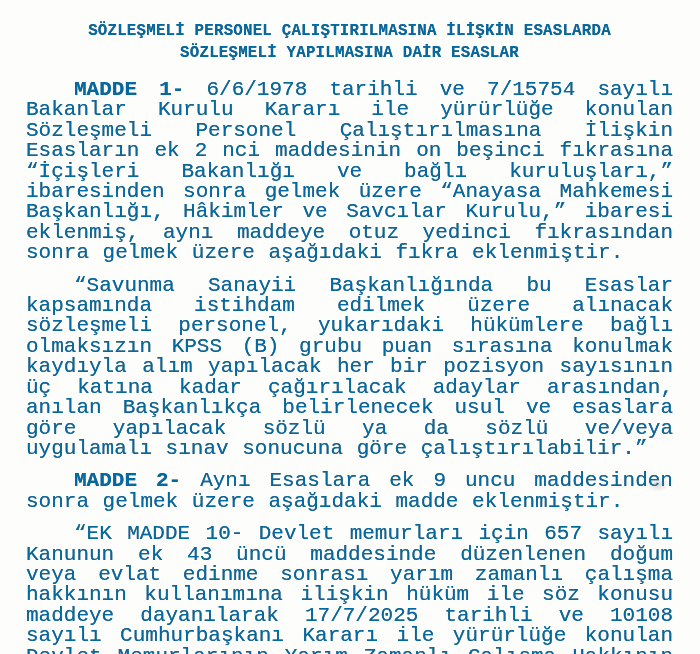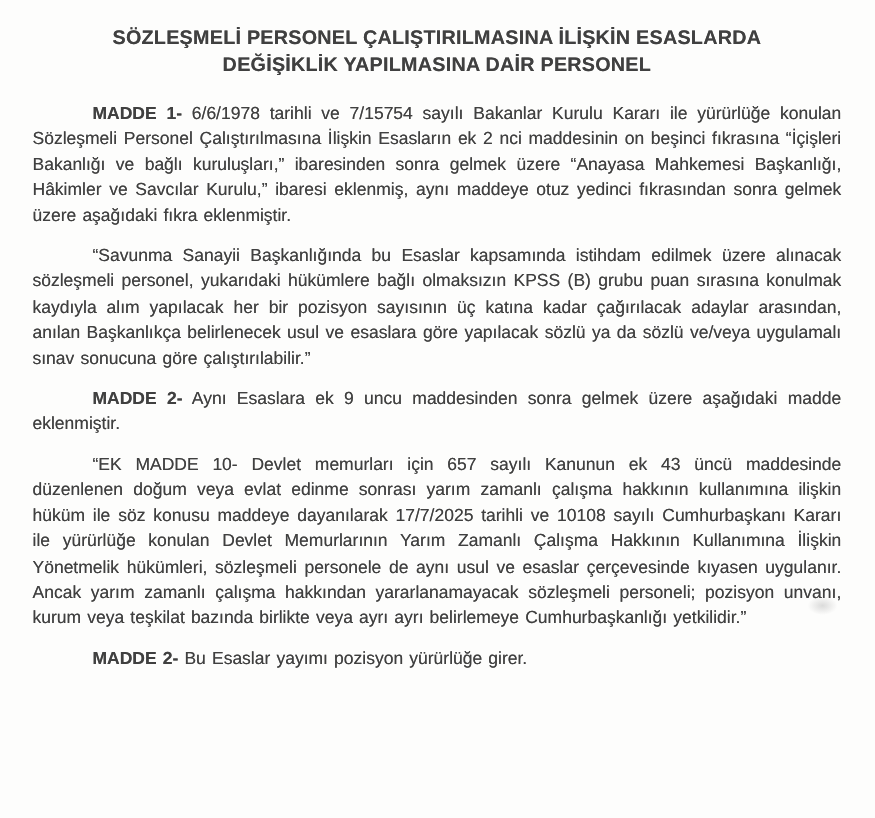--- a/index.html
+++ b/index.html
@@ -6,40 +6,40 @@
     margin: 0;
     padding: 0;
     background: #ffffff;
   }
   .page {
     position: relative;
     width: 700px;
     height: 654px;
     box-sizing: border-box;
     background: #fdfdfc;
-    color: #404040;
-    font-family: Liberation Sans, sans-serif;
+    color: #0369a1;
+    font-family: Liberation Mono, monospace;
     padding: 16px 27px 0 26px;
     overflow: hidden;
     text-shadow: 0 0 0.35px rgba(25,25,25,0.6);
   }
   .doc-title {
     margin: 4px 0 16px 0;
     text-align: center;
     font-size: 15.8px;
     font-weight: bold;
     line-height: 22px;
     letter-spacing: 0.2px;
   }
   .doc-title .title-line { display: block; }
   .para {
     margin: 0 0 12px 0;
     text-align: justify;
     text-indent: 48px;
-    font-size: 14px;
+    font-size: 21px;
     line-height: 20.4px;
     word-spacing: 1px;
   }
   .para .lead { font-weight: bold; }
   .para.last-gap { margin-bottom: 15px; }
   .scan-smudge {
     position: absolute;
     left: 646px;
     top: 477px;
     width: 24px;
@@ -48,21 +48,21 @@
     pointer-events: none;
   }
 </style>
 </head>
 <body>
 
 <div class="page">
 
   <h1 class="doc-title">
     <span class="title-line">SÖZLEŞMELİ PERSONEL ÇALIŞTIRILMASINA İLİŞKİN ESASLARDA</span>
-    <span class="title-line">DEĞİŞİKLİK YAPILMASINA DAİR PERSONEL</span>
+    <span class="title-line">SÖZLEŞMELİ YAPILMASINA DAİR ESASLAR</span>
   </h1>
 
   <p class="para"><span class="lead">MADDE 1-</span><span> 6/6/1978 tarihli ve 7/15754 sayılı Bakanlar Kurulu Kararı ile yürürlüğe konulan Sözleşmeli Personel Çalıştırılmasına İlişkin Esasların ek 2 nci maddesinin on beşinci fıkrasına “İçişleri Bakanlığı ve bağlı kuruluşları,” ibaresinden sonra gelmek üzere “Anayasa Mahkemesi Başkanlığı, Hâkimler ve Savcılar Kurulu,” ibaresi eklenmiş, aynı maddeye otuz yedinci fıkrasından sonra gelmek üzere aşağıdaki fıkra eklenmiştir.</span></p>
 
   <p class="para"><span>“Savunma Sanayii Başkanlığında bu Esaslar kapsamında istihdam edilmek üzere alınacak sözleşmeli personel, yukarıdaki hükümlere bağlı olmaksızın KPSS (B) grubu puan sırasına konulmak kaydıyla alım yapılacak her bir pozisyon sayısının üç katına kadar çağırılacak adaylar arasından, anılan Başkanlıkça belirlenecek usul ve esaslara göre yapılacak sözlü ya da sözlü ve/veya uygulamalı sınav sonucuna göre çalıştırılabilir.”</span></p>
 
   <p class="para"><span class="lead">MADDE 2-</span><span> Aynı Esaslara ek 9 uncu maddesinden sonra gelmek üzere aşağıdaki madde eklenmiştir.</span></p>
 
   <p class="para"><span>“EK MADDE 10- Devlet memurları için 657 sayılı Kanunun ek 43 üncü maddesinde düzenlenen doğum veya evlat edinme sonrası yarım zamanlı çalışma hakkının kullanımına ilişkin hüküm ile söz konusu maddeye dayanılarak 17/7/2025 tarihli ve 10108 sayılı Cumhurbaşkanı Kararı ile yürürlüğe konulan Devlet Memurlarının Yarım Zamanlı Çalışma Hakkının Kullanımına İlişkin Yönetmelik hükümleri, sözleşmeli personele de aynı usul ve esaslar çerçevesinde kıyasen uygulanır. Ancak yarım zamanlı çalışma hakkından yararlanamayacak sözleşmeli personeli; pozisyon unvanı, kurum veya teşkilat bazında birlikte veya ayrı ayrı belirlemeye Cumhurbaşkanlığı yetkilidir.”</span></p>
 

